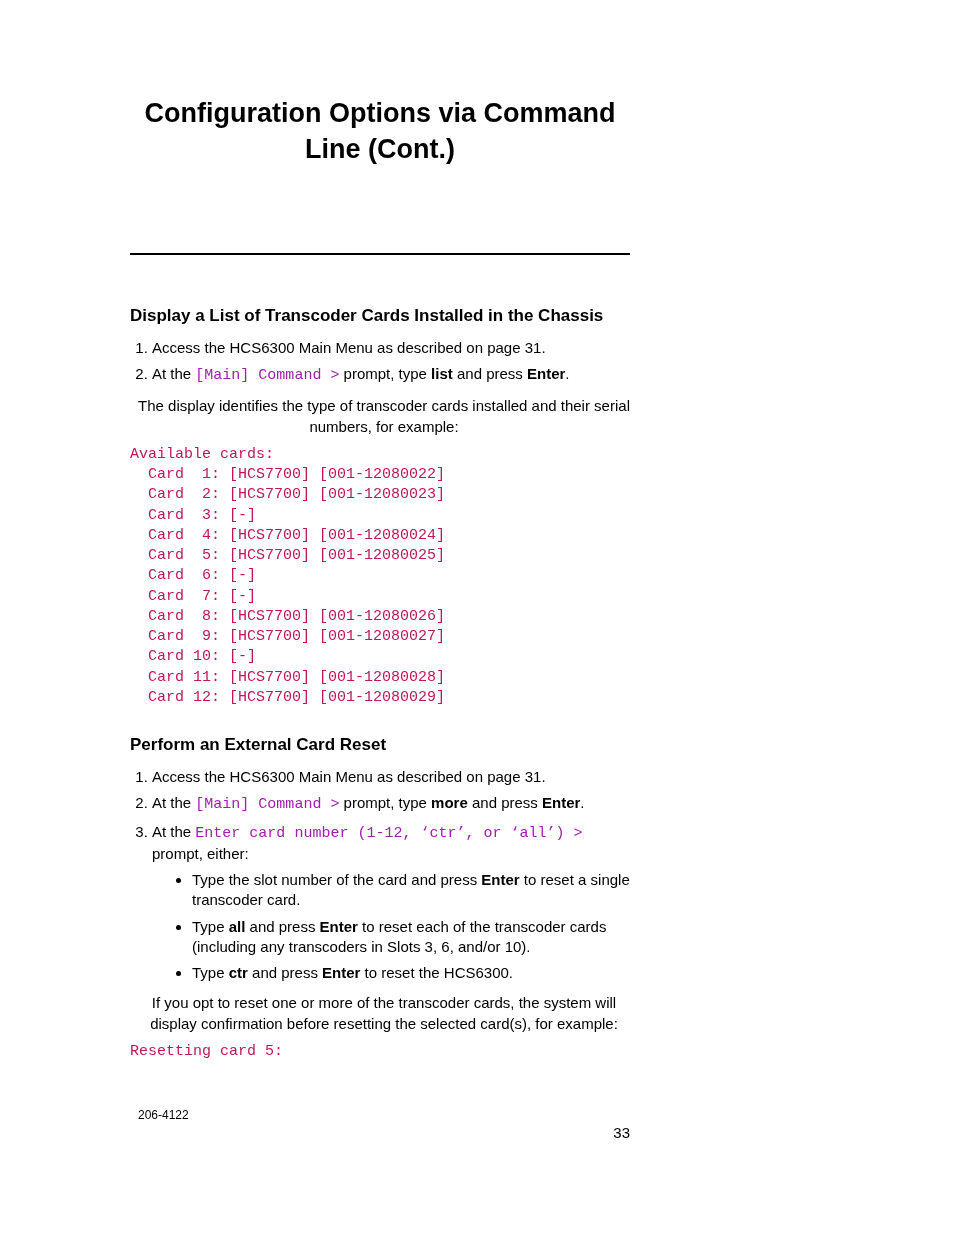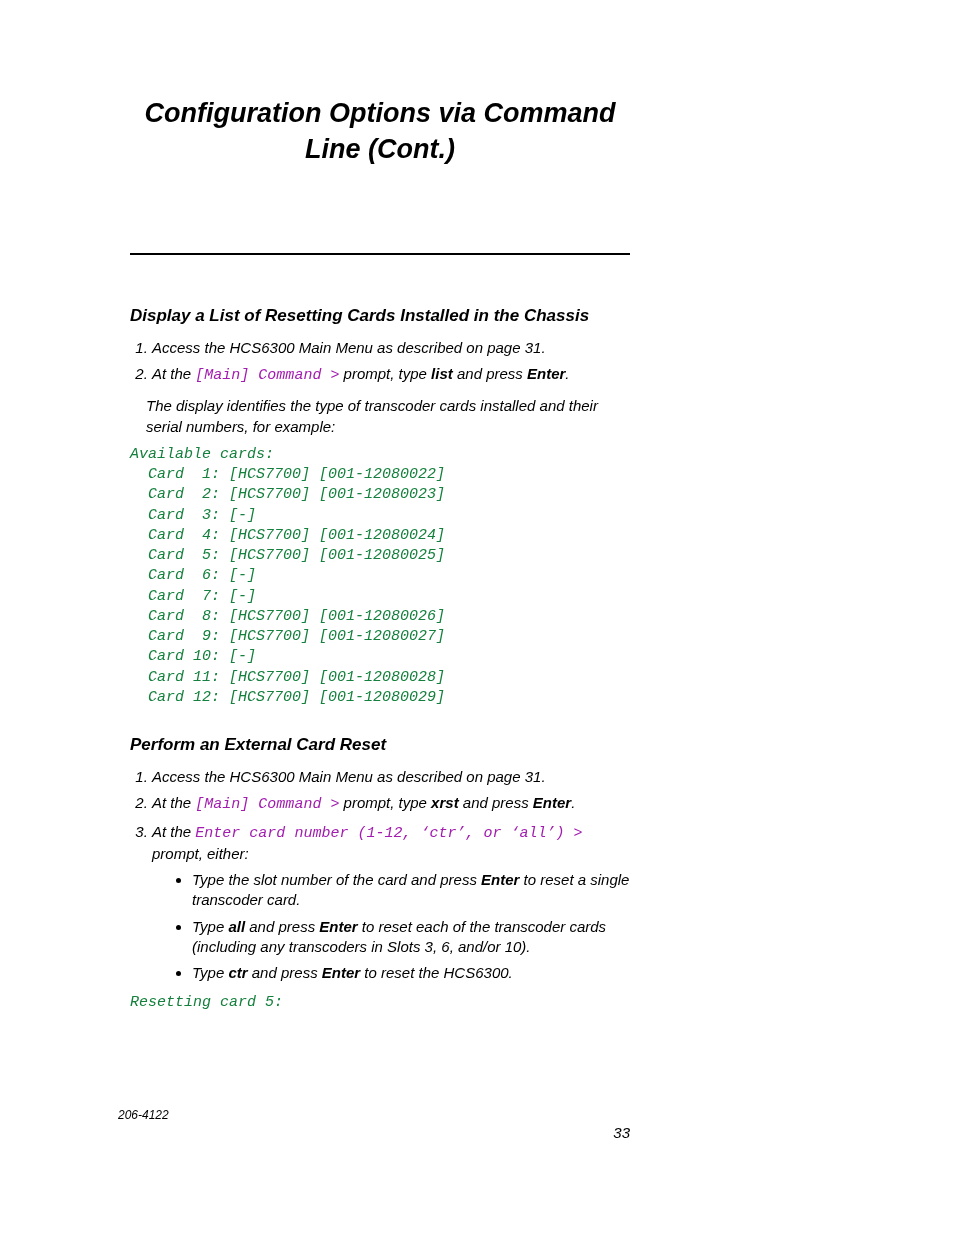--- a/index.html
+++ b/index.html
@@ -10,21 +10,20 @@
     color: #000;
     font-size: 15px;
     line-height: 1.35;
   }
   .page {
     width: 760px;
     height: 1235px;
     box-sizing: border-box;
     padding: 95px 130px 40px 130px;
     position: relative;
-    font-style: italic;
   }
   h1.title {
     font-size: 27px;
     font-weight: bold;
     text-align: center;
     margin: 0 0 85px 0;
   }
   .rule {
     border: none;
     border-top: 2px solid #000;
@@ -44,56 +43,57 @@
   }
   ul.sub {
     list-style: disc;
     margin: 6px 0 6px 0;
     padding-left: 40px;
   }
   ul.sub > li {
     margin-bottom: 6px;
   }
   p.body {
-    margin: 0 0 8px 16px;
+    margin: 0 0 8px 8px;
+    text-align: center;
   }
   pre.term {
     font-family: "Courier New", Courier, monospace;
     font-size: 15px;
     line-height: 1.35;
-    color: #15803d;
+    color: #be185d;
     margin: 4px 0 26px 0;
     white-space: pre;
   }
   .gray-mono {
     font-family: "Courier New", Courier, monospace;
     color: #a21caf;
   }
   .footer {
     position: absolute;
-    left: 118px;
+    left: 138px;
     right: 130px;
     bottom: 92px;
     font-size: 12px;
   }
   .footer .docnum { float: left; }
   .footer .pagenum { float: right; font-size: 15px; margin-top: 16px; }
   .blk { margin-bottom: 26px; }
   .blk-tight { margin-bottom: 18px; }
 </style>
 </head>
 <body>
 
 <div class="page">
 
   <h1 class="title">Configuration Options via Command Line (Cont.)</h1>
   <hr class="rule">
 
   <div class="blk-tight">
-    <h2 class="section">Display a List of Resetting Cards Installed in the Chassis</h2>
+    <h2 class="section">Display a List of Transcoder Cards Installed in the Chassis</h2>
     <ol class="steps">
       <li>Access the HCS6300 Main Menu as described on page 31.</li>
       <li>
         <span>At the </span><span class="gray-mono">[Main] Command &gt;</span><span> prompt, type </span><b>list</b><span> and press </span><b>Enter</b><span>.</span>
       </li>
     </ol>
     <p class="body">The display identifies the type of transcoder cards installed and their serial numbers, for example:</p>
     <pre class="term">Available cards:
   Card  1: [HCS7700] [001-12080022]
   Card  2: [HCS7700] [001-12080023]
@@ -108,37 +108,38 @@
   Card 11: [HCS7700] [001-12080028]
   Card 12: [HCS7700] [001-12080029]</pre>
   </div>
 
 
   <div class="blk">
     <h2 class="section">Perform an External Card Reset</h2>
     <ol class="steps">
       <li>Access the HCS6300 Main Menu as described on page 31.</li>
       <li>
-        <span>At the </span><span class="gray-mono">[Main] Command &gt;</span><span> prompt, type </span><b>xrst</b><span> and press </span><b>Enter</b><span>.</span>
+        <span>At the </span><span class="gray-mono">[Main] Command &gt;</span><span> prompt, type </span><b>more</b><span> and press </span><b>Enter</b><span>.</span>
       </li>
       <li>
         <span>At the </span><span class="gray-mono">Enter card number (1-12, ‘ctr’, or ‘all’) &gt;</span><span> prompt, either:</span>
         <ul class="sub">
           <li>
             <span>Type the slot number of the card and press </span><b>Enter</b><span> to reset a single transcoder card.</span>
           </li>
           <li>
             <span>Type </span><b>all</b><span> and press </span><b>Enter</b><span> to reset each of the transcoder cards (including any transcoders in Slots 3, 6, and/or 10).</span>
           </li>
           <li>
             <span>Type </span><b>ctr</b><span> and press </span><b>Enter</b><span> to reset the HCS6300.</span>
           </li>
         </ul>
       </li>
     </ol>
+    <p class="body">If you opt to reset one or more of the transcoder cards, the system will display confirmation before resetting the selected card(s), for example:</p>
     <pre class="term" style="margin-bottom:5px;">Resetting card 5:</pre>
   </div>
 
   <div class="footer">
     <span class="docnum">206-4122</span>
     <span class="pagenum">33</span>
   </div>
 </div>
 
 </body></html>

